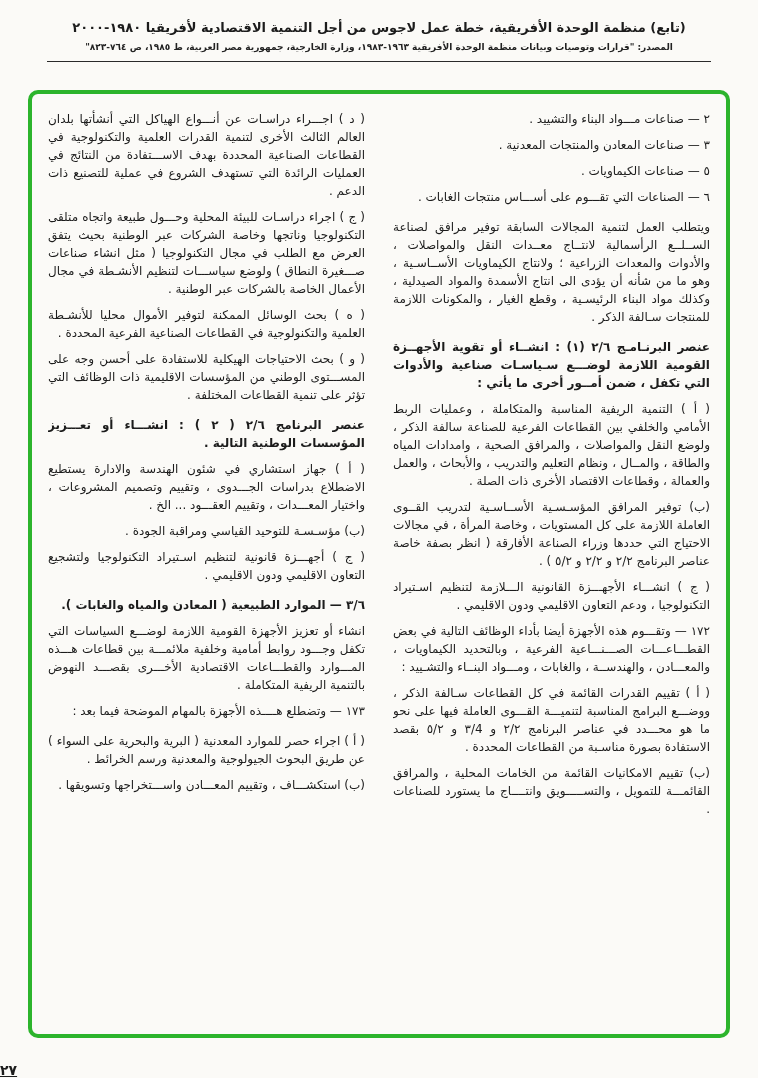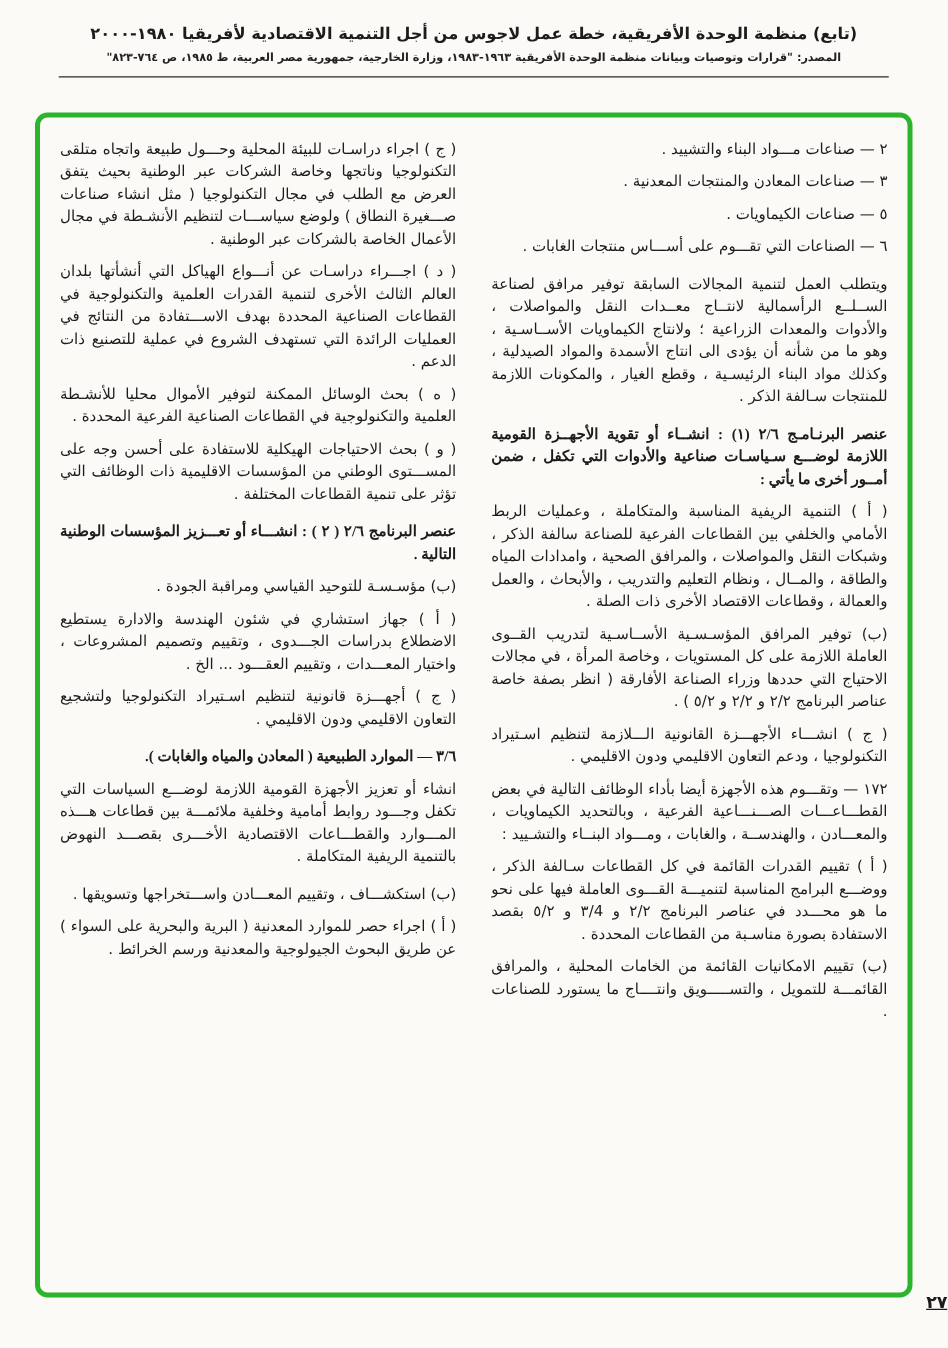--- a/index.html
+++ b/index.html
@@ -36,29 +36,29 @@
   }
   .col {
     flex: 1 1 0;
     font-size: 12px;
     line-height: 1.5;
     text-align: justify;
     overflow: hidden;
   }
   .col p { margin-bottom: 8px; }
   .li { padding-right: 2.4em; text-indent: -2.4em; margin-bottom: 9px; }
-  .hd { font-weight: bold; font-family: Liberation Serif, serif; }
+  .hd { font-weight: bold; }
   .spacer-sm { height: 4px; }
 
   
   .page-number {
     position: absolute;
-    bottom: 28px; left: 0;
+    bottom: 0; left: 0;
     width: 100%;
-    text-align: right;
+    text-align: left;
     font-weight: bold;
     font-size: 14px;
     direction: rtl;
     text-decoration: underline;
   }
 </style>
 </head>
 <body>
 
 <div class="page">
@@ -73,43 +73,44 @@
 
     <div class="col">
       <p class="li">٢ — صناعات مـــواد البناء والتشييد .</p>
       <p class="li">٣ — صناعات المعادن والمنتجات المعدنية .</p>
       <p class="li">٥ — صناعات الكيماويات .</p>
       <p class="li">٦ — الصناعات التي تقـــوم على أســـاس منتجات الغابات .</p>
       <div class="spacer-sm"></div>
       <p>ويتطلب العمل لتنمية المجالات السابقة توفير مرافق لصناعة الســلــع الرأسمالية لانتــاج معــدات النقل والمواصلات ، والأدوات والمعدات الزراعية ؛ ولانتاج الكيماويات الأســاسـية ، وهو ما من شأنه أن يؤدى الى انتاج الأسمدة والمواد الصيدلية ، وكذلك مواد البناء الرئيسـية ، وقطع الغيار ، والمكونات اللازمة للمنتجات سـالفة الذكر .</p>
       <div class="spacer-sm"></div>
       <p class="hd">عنصر البرنـامـج ٢/٦ (١) : انشــاء أو تقوية الأجهــزة القومية اللازمة لوضـــع سـياسـات صناعية والأدوات التي تكفل ، ضمن أمــور أخرى ما يأتي :</p>
-      <p>( أ ) التنمية الريفية المناسبة والمتكاملة ، وعمليات الربط الأمامي والخلفي بين القطاعات الفرعية للصناعة سالفة الذكر ، وشبكات النقل والمواصلات ، والمرافق الصحية ، وامدادات المياه والطاقة ، والمــال ، ونظام التعليم والتدريب ، والأبحاث ، والعمل والعمالة ، وقطاعات الاقتصاد الأخرى ذات الصلة .</p>
+      <p>( أ ) التنمية الريفية المناسبة والمتكاملة ، وعمليات الربط الأمامي والخلفي بين القطاعات الفرعية للصناعة سالفة الذكر ، ولوضع النقل والمواصلات ، والمرافق الصحية ، وامدادات المياه والطاقة ، والمــال ، ونظام التعليم والتدريب ، والأبحاث ، والعمل والعمالة ، وقطاعات الاقتصاد الأخرى ذات الصلة .</p>
       <p>(ب) توفير المرافق المؤسـسـية الأســاسـية لتدريب القــوى العاملة اللازمة على كل المستويات ، وخاصة المرأة ، في مجالات الاحتياج التي حددها وزراء الصناعة الأفارقة ( انظر بصفة خاصة عناصر البرنامج ٢/٢ و ٢/٢ و ٥/٢ ) .</p>
       <p>( ج ) انشـــاء الأجهـــزة القانونية الـــلازمة لتنظيم اسـتيراد التكنولوجيا ، ودعم التعاون الاقليمي ودون الاقليمي .</p>
       <p>١٧٢ — وتقـــوم هذه الأجهزة أيضا بأداء الوظائف التالية في بعض القطـــاعـــات الصـــنـــاعية الفرعية ، وبالتحديد الكيماويات ، والمعـــادن ، والهندســة ، والغابات ، ومـــواد البنــاء والتشـييد :</p>
       <p>( أ ) تقييم القدرات القائمة في كل القطاعات سـالفة الذكر ، ووضـــع البرامج المناسبة لتنميـــة القـــوى العاملة فيها على نحو ما هو محـــدد في عناصر البرنامج ٢/٢ و ٣/4 و ٥/٢ بقصد الاستفادة بصورة مناسـبة من القطاعات المحددة .</p>
       <p>(ب) تقييم الامكانيات القائمة من الخامات المحلية ، والمرافق القائمـــة للتمويل ، والتســـــويق وانتــــاج ما يستورد للصناعات .</p>
     </div>
 
     <div class="col">
+      <p>( د ) اجـــراء دراسـات عن أنـــواع الهياكل التي أنشأتها بلدان العالم الثالث الأخرى لتنمية القدرات العلمية والتكنولوجية في القطاعات الصناعية المحددة بهدف الاســـتفادة من النتائج في العمليات الرائدة التي تستهدف الشروع في عملية للتصنيع ذات الدعم .</p>
       <p>( ج ) اجراء دراسـات للبيئة المحلية وحـــول طبيعة واتجاه متلقى التكنولوجيا وناتجها وخاصة الشركات عبر الوطنية بحيث يتفق العرض مع الطلب في مجال التكنولوجيا ( مثل انشاء صناعات صـــغيرة النطاق ) ولوضع سياســـات لتنظيم الأنشـطة في مجال الأعمال الخاصة بالشركات عبر الوطنية .</p>
-      <p>( د ) اجـــراء دراسـات عن أنـــواع الهياكل التي أنشأتها بلدان العالم الثالث الأخرى لتنمية القدرات العلمية والتكنولوجية في القطاعات الصناعية المحددة بهدف الاســـتفادة من النتائج في العمليات الرائدة التي تستهدف الشروع في عملية للتصنيع ذات الدعم .</p>
       <p>( ه ) بحث الوسائل الممكنة لتوفير الأموال محليا للأنشـطة العلمية والتكنولوجية في القطاعات الصناعية الفرعية المحددة .</p>
       <p>( و ) بحث الاحتياجات الهيكلية للاستفادة على أحسن وجه على المســـتوى الوطني من المؤسسات الاقليمية ذات الوظائف التي تؤثر على تنمية القطاعات المختلفة .</p>
       <div class="spacer-sm"></div>
       <p class="hd">عنصر البرنامج ٢/٦ ( ٢ ) : انشـــاء أو تعـــزيز المؤسسات الوطنية التالية .</p>
+      <p>( أ ) جهاز استشاري في شئون الهندسة والادارة يستطيع الاضطلاع بدراسات الجـــدوى ، وتقييم وتصميم المشروعات ، واختيار المعـــدات ، وتقييم العقـــود ... الخ .</p>
       <p>(ب) مؤسـسـة للتوحيد القياسي ومراقبة الجودة .</p>
-      <p>( أ ) جهاز استشاري في شئون الهندسة والادارة يستطيع الاضطلاع بدراسات الجـــدوى ، وتقييم وتصميم المشروعات ، واختيار المعـــدات ، وتقييم العقـــود ... الخ .</p>
       <p>( ج ) أجهـــزة قانونية لتنظيم اسـتيراد التكنولوجيا ولتشجيع التعاون الاقليمي ودون الاقليمي .</p>
       <div class="spacer-sm"></div>
       <p class="hd">٣/٦ — الموارد الطبيعية ( المعادن والمياه والغابات ).</p>
       <p>انشاء أو تعزيز الأجهزة القومية اللازمة لوضـــع السياسات التي تكفل وجـــود روابط أمامية وخلفية ملائمـــة بين قطاعات هـــذه المـــوارد والقطـــاعات الاقتصادية الأخـــرى بقصـــد النهوض بالتنمية الريفية المتكاملة .</p>
+      <p>١٧٣ — وتضطلع هــــذه الأجهزة بالمهام الموضحة فيما بعد :</p>
       <div class="spacer-sm"></div>
+      <p>( أ ) اجراء حصر للموارد المعدنية ( البرية والبحرية على السواء ) عن طريق البحوث الجيولوجية والمعدنية ورسم الخرائط .</p>
       <p>(ب) استكشـــاف ، وتقييم المعـــادن واســـتخراجها وتسويقها .</p>
-      <p>( أ ) اجراء حصر للموارد المعدنية ( البرية والبحرية على السواء ) عن طريق البحوث الجيولوجية والمعدنية ورسم الخرائط .</p>
     </div>
 
   </div>
 
   <div class="page-number">٢٧</div>
 
 </div>
 
 </body></html>

